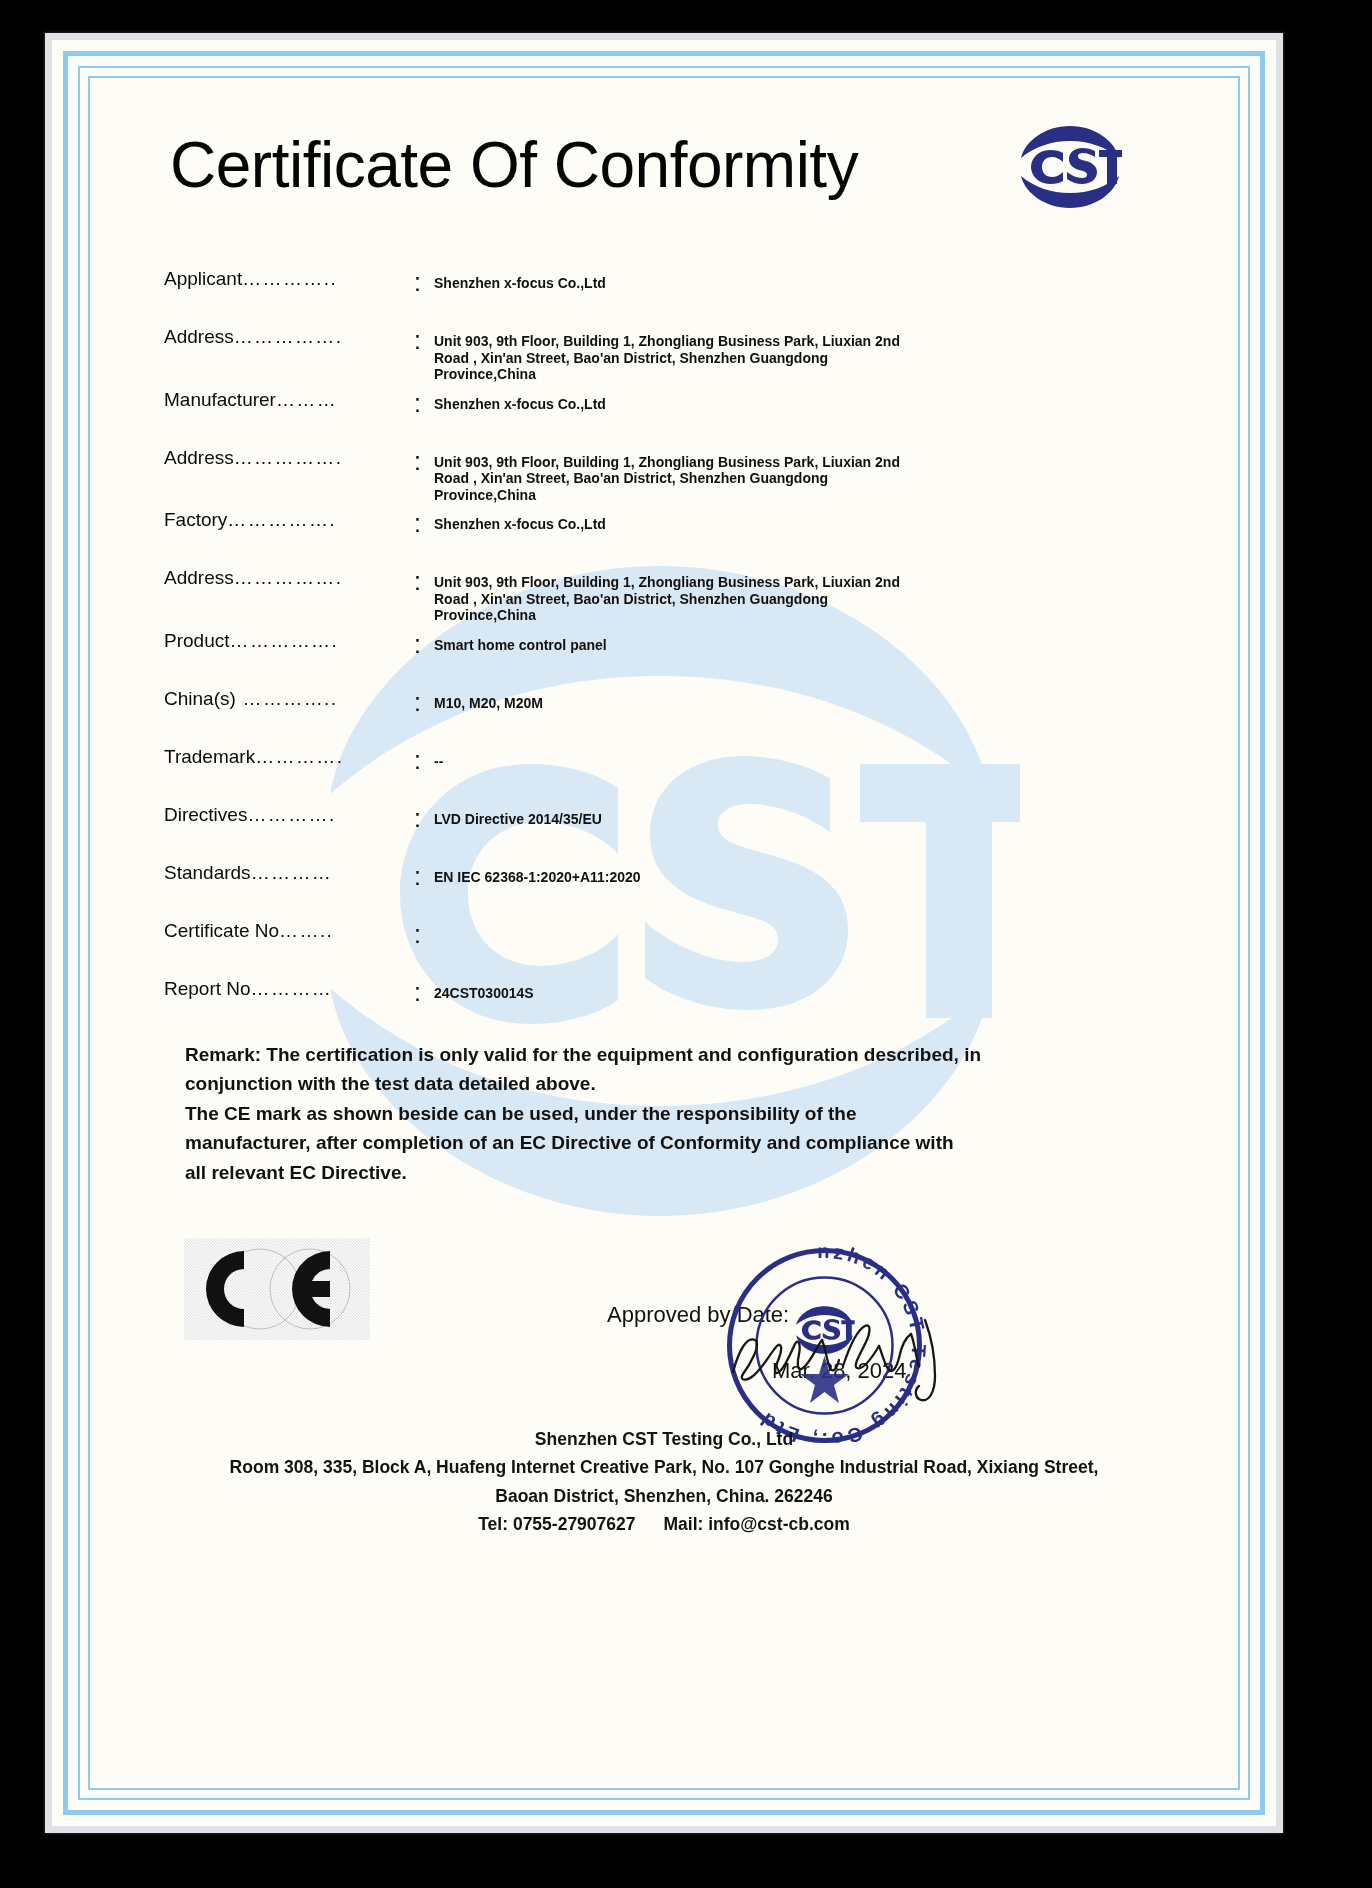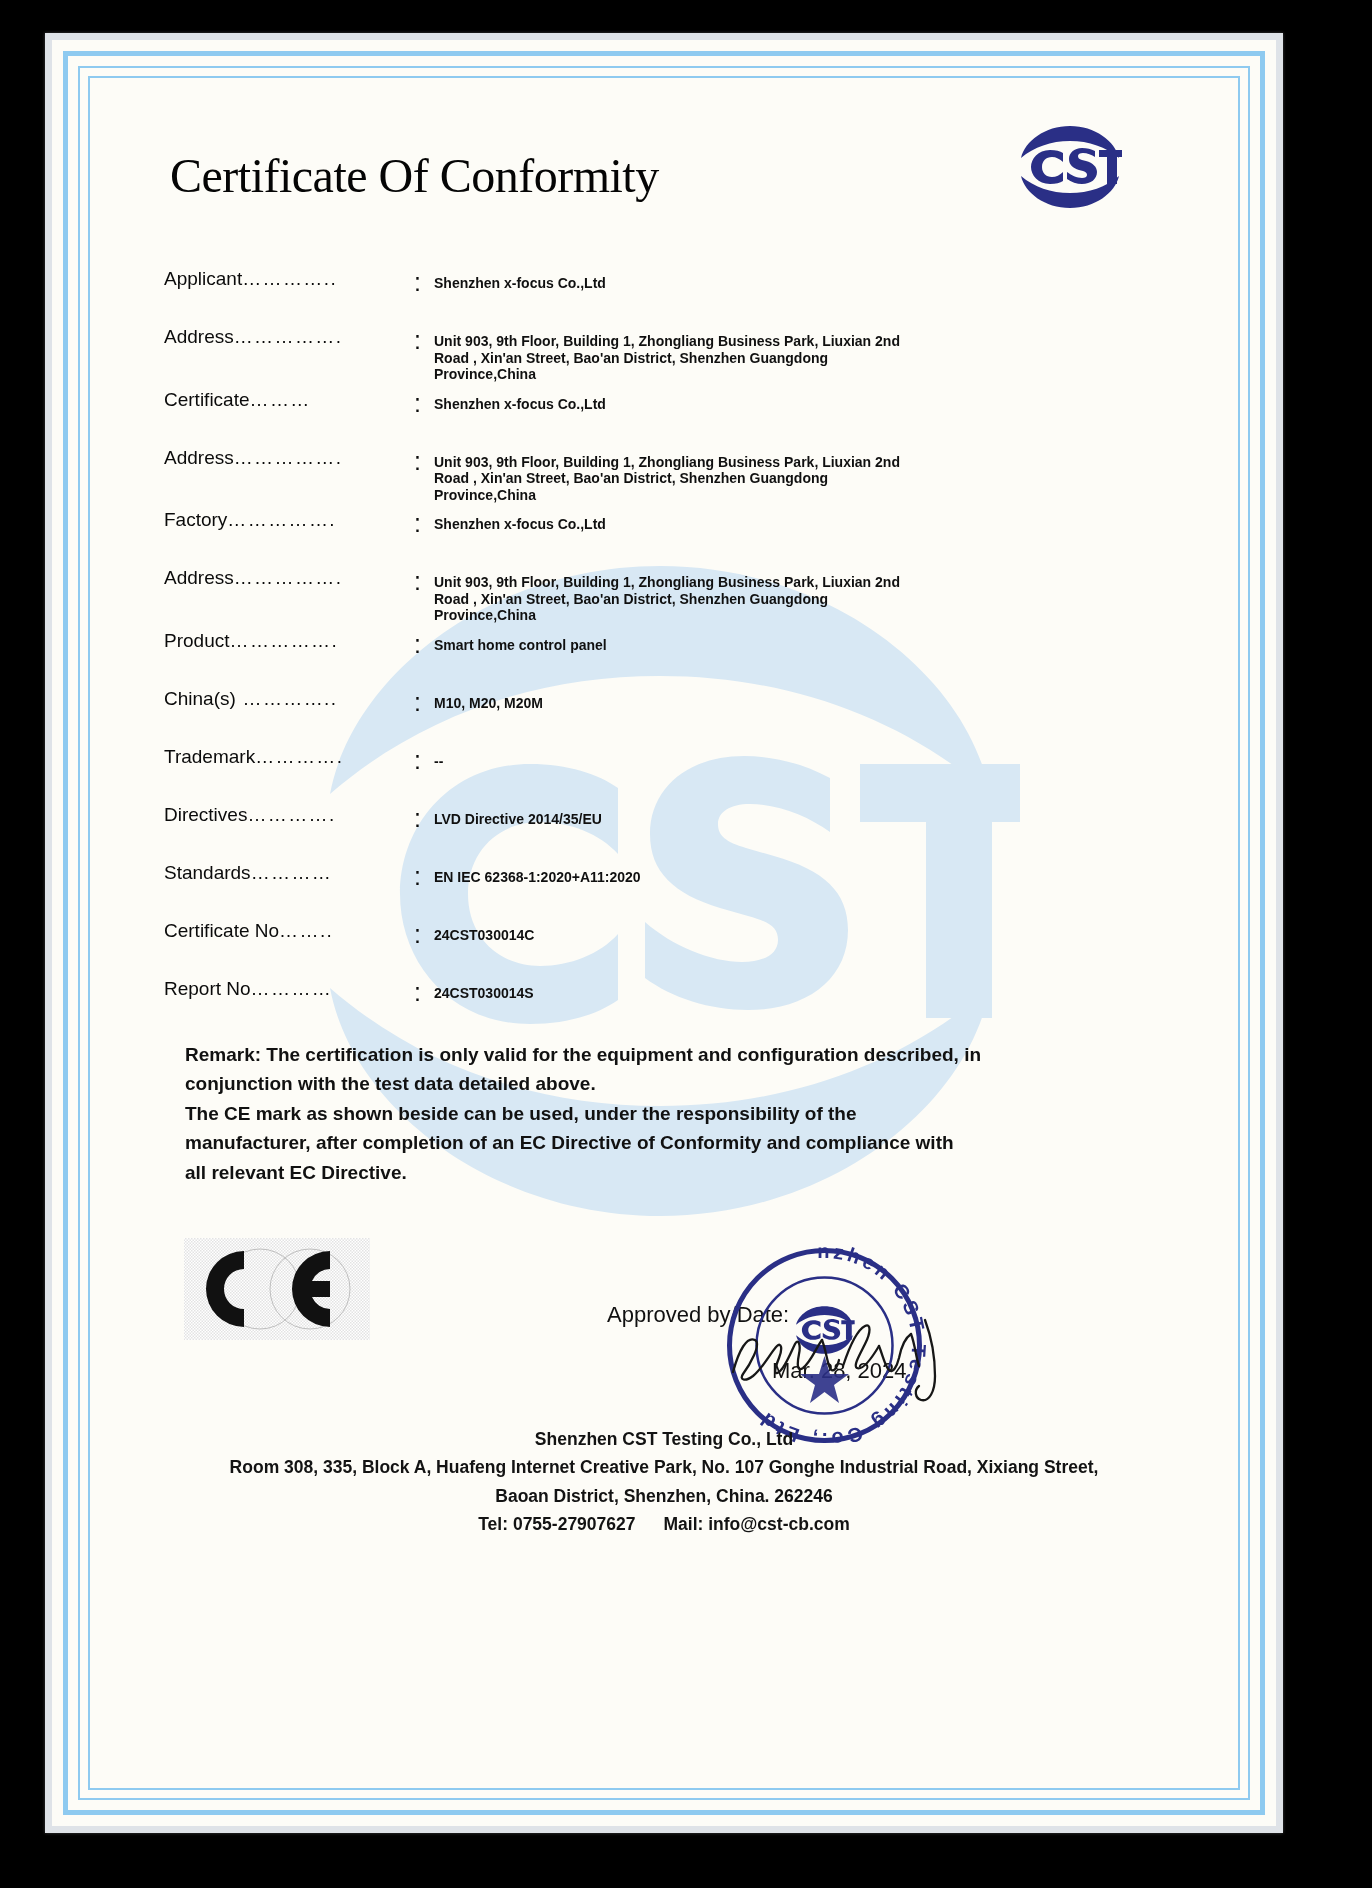--- a/index.html
+++ b/index.html
@@ -68,27 +68,26 @@
   
   .header {
     position: absolute;
     left: 118px; top: 88px;
     width: 1000px;
     height: 104px;
   }
   .cert-title {
     position: absolute;
     left: 0; top: 0;
-    font-size: 48px;
+    font-size: 64px;
     font-weight: 400;
     letter-spacing: -0.5px;
     color: #050505;
     white-space: nowrap;
-    font-family: Liberation Serif, serif;
-    margin-top: 20px;
+    font-family: Liberation Sans, sans-serif;
   }
   .header-logo {
     position: absolute;
     right: 48px; top: -6px;
     width: 104px; height: 90px;
   }
 
   
   .fields {
     position: absolute;
@@ -260,21 +259,21 @@
         <div class="field-row">
           <div class="f-label"><span class="lbl-text">Address</span><span class="dots">…………….</span></div>
           <div class="f-colon">:</div>
           <div class="f-value">Unit 903, 9th Floor, Building 1, Zhongliang Business Park, Liuxian 2nd
 Road , Xin'an Street, Bao'an District, Shenzhen Guangdong
 Province,China</div>
         </div>
         <div class="gap-sm"></div>
 
         <div class="field-row">
-          <div class="f-label"><span class="lbl-text">Certificate</span><span class="dots">………</span></div>
+          <div class="f-label"><span class="lbl-text">Manufacturer</span><span class="dots">………</span></div>
           <div class="f-colon">:</div>
           <div class="f-value">Shenzhen x-focus Co.,Ltd</div>
         </div>
         <div class="gap-lg"></div>
 
         <div class="field-row">
           <div class="f-label"><span class="lbl-text">Address</span><span class="dots">…………….</span></div>
           <div class="f-colon">:</div>
           <div class="f-value">Unit 903, 9th Floor, Building 1, Zhongliang Business Park, Liuxian 2nd
 Road , Xin'an Street, Bao'an District, Shenzhen Guangdong
@@ -329,21 +328,20 @@
         <div class="field-row">
           <div class="f-label"><span class="lbl-text">Standards</span><span class="dots">…………</span></div>
           <div class="f-colon">:</div>
           <div class="f-value">EN IEC 62368-1:2020+A11:2020</div>
         </div>
         <div class="gap-lg"></div>
 
         <div class="field-row">
           <div class="f-label"><span class="lbl-text">Certificate No</span><span class="dots">……..</span></div>
           <div class="f-colon">:</div>
-          <div class="f-value">24CST030014C</div>
         </div>
         <div class="gap-lg"></div>
 
         <div class="field-row">
           <div class="f-label"><span class="lbl-text">Report No</span><span class="dots">…………</span></div>
           <div class="f-colon">:</div>
           <div class="f-value">24CST030014S</div>
         </div>
 
       </div>

